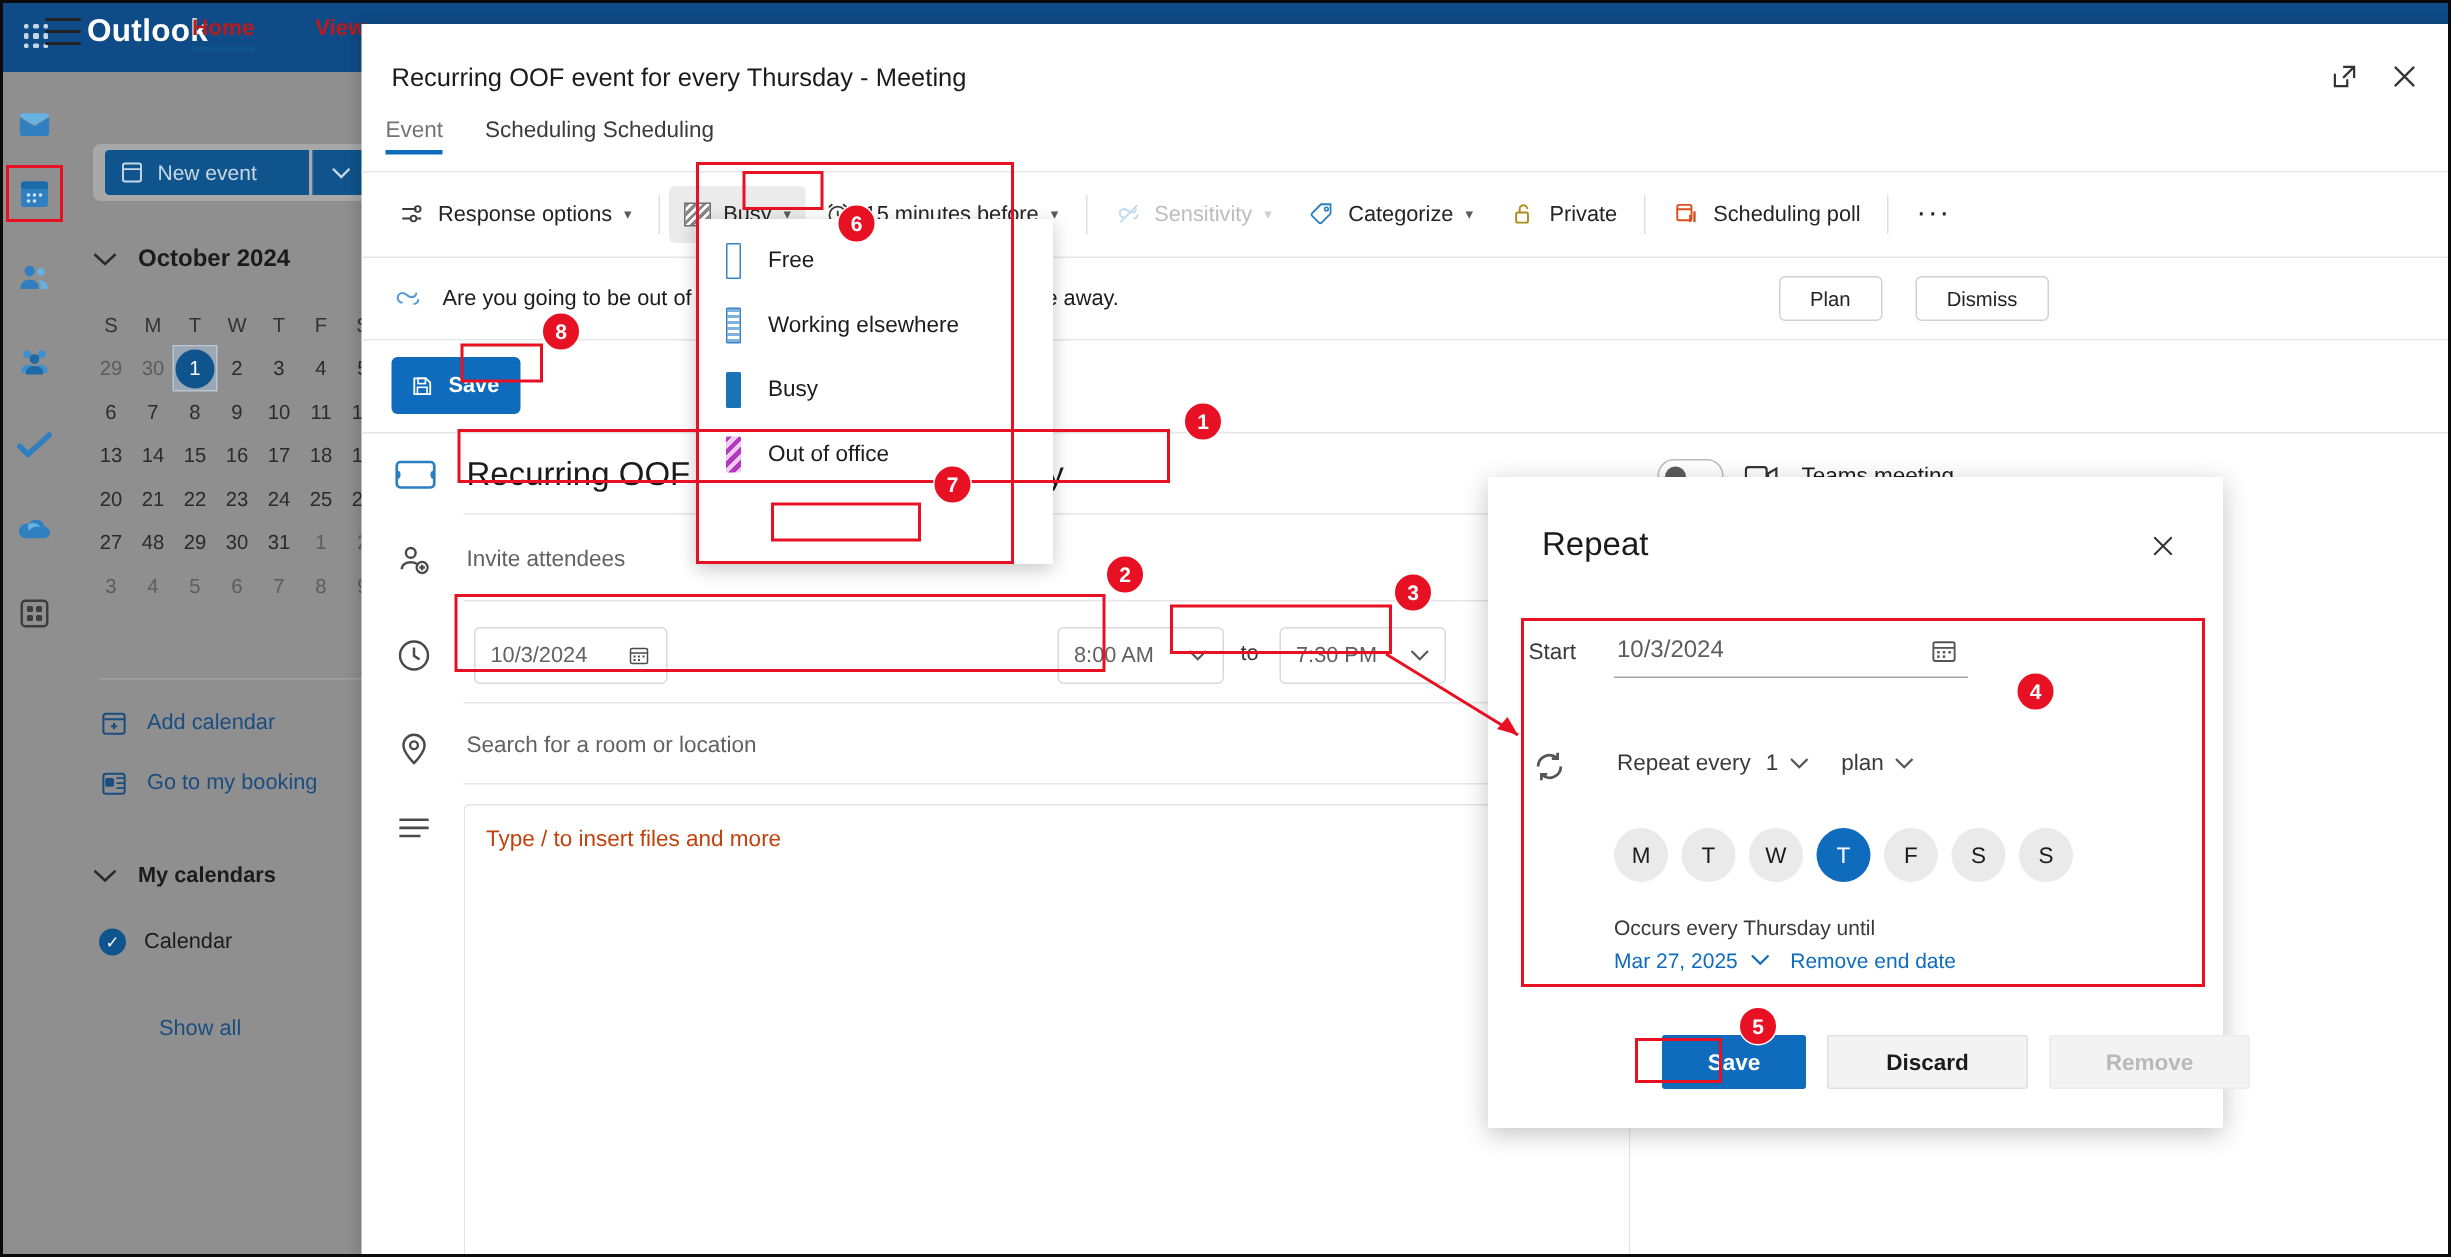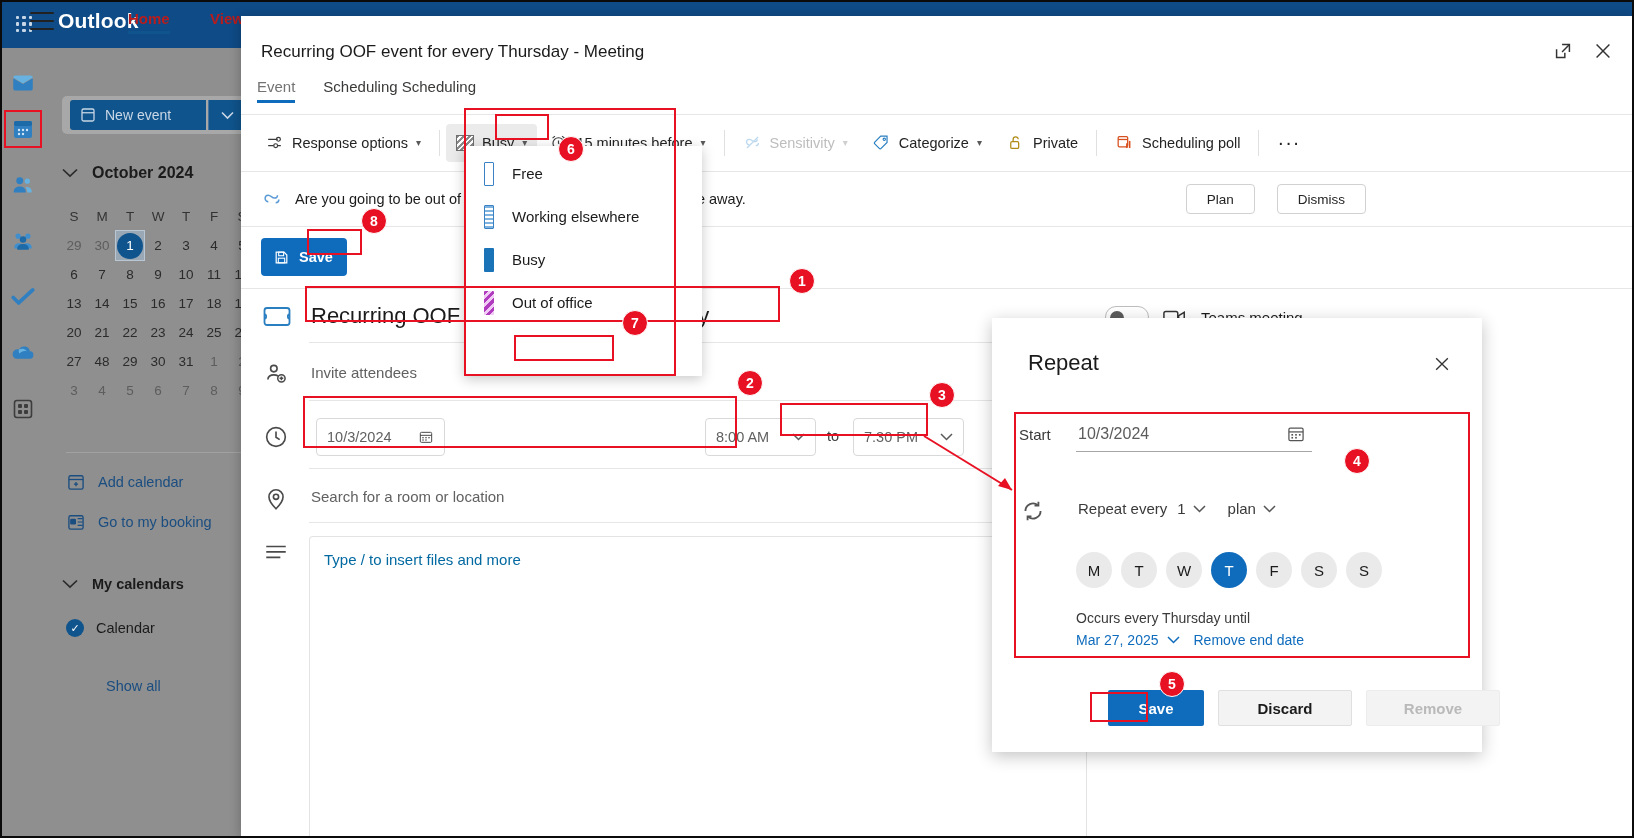--- a/index.html
+++ b/index.html
@@ -204,21 +204,21 @@
   .ev-datefield {
     position: absolute; height: 38px; border: 1px solid #d9d9d9; border-radius: 4px;
     background: #fff; display: flex; align-items: center; font-size: 14.5px; color: #616161;
   }
   .ev-to { position: absolute; font-size: 14.5px; color: #3a3a3a; }
   .ev-location { position: absolute; left: 70px; top: 472px; font-size: 15px; color: #616161; }
   .ev-bodybox {
     position: absolute; left: 68px; top: 520px; width: 778px; height: 300px;
     border: 1px solid #e3e3e3; border-bottom: none; border-radius: 4px 4px 0 0; background: #fff;
   }
-  .ev-bodyph { position: absolute; left: 14px; top: 14px; font-size: 15px; color: #0369a1; }
+  .ev-bodyph { position: absolute; left: 14px; top: 14px; font-size: 15px; color: #c2410c; }
 
   .toggle {
     width: 44px; height: 22px; border-radius: 11px; border: 1px solid #bdbdbd; background: #fff;
     position: relative;
   }
   .toggle i { position: absolute; left: 4px; top: 4px; width: 14px; height: 14px; border-radius: 50%; background: #5c5c5c; }
   .teams-row { position: absolute; left: 864px; top: 290px; display: flex; align-items: center; gap: 14px;
                font-size: 15px; color: #1b1b1b; }
   .makerec { position: absolute; left: 788px; top: 407px; display:flex; align-items:center; gap: 9px;
              font-size: 15px; color: #0f6cbd; }

